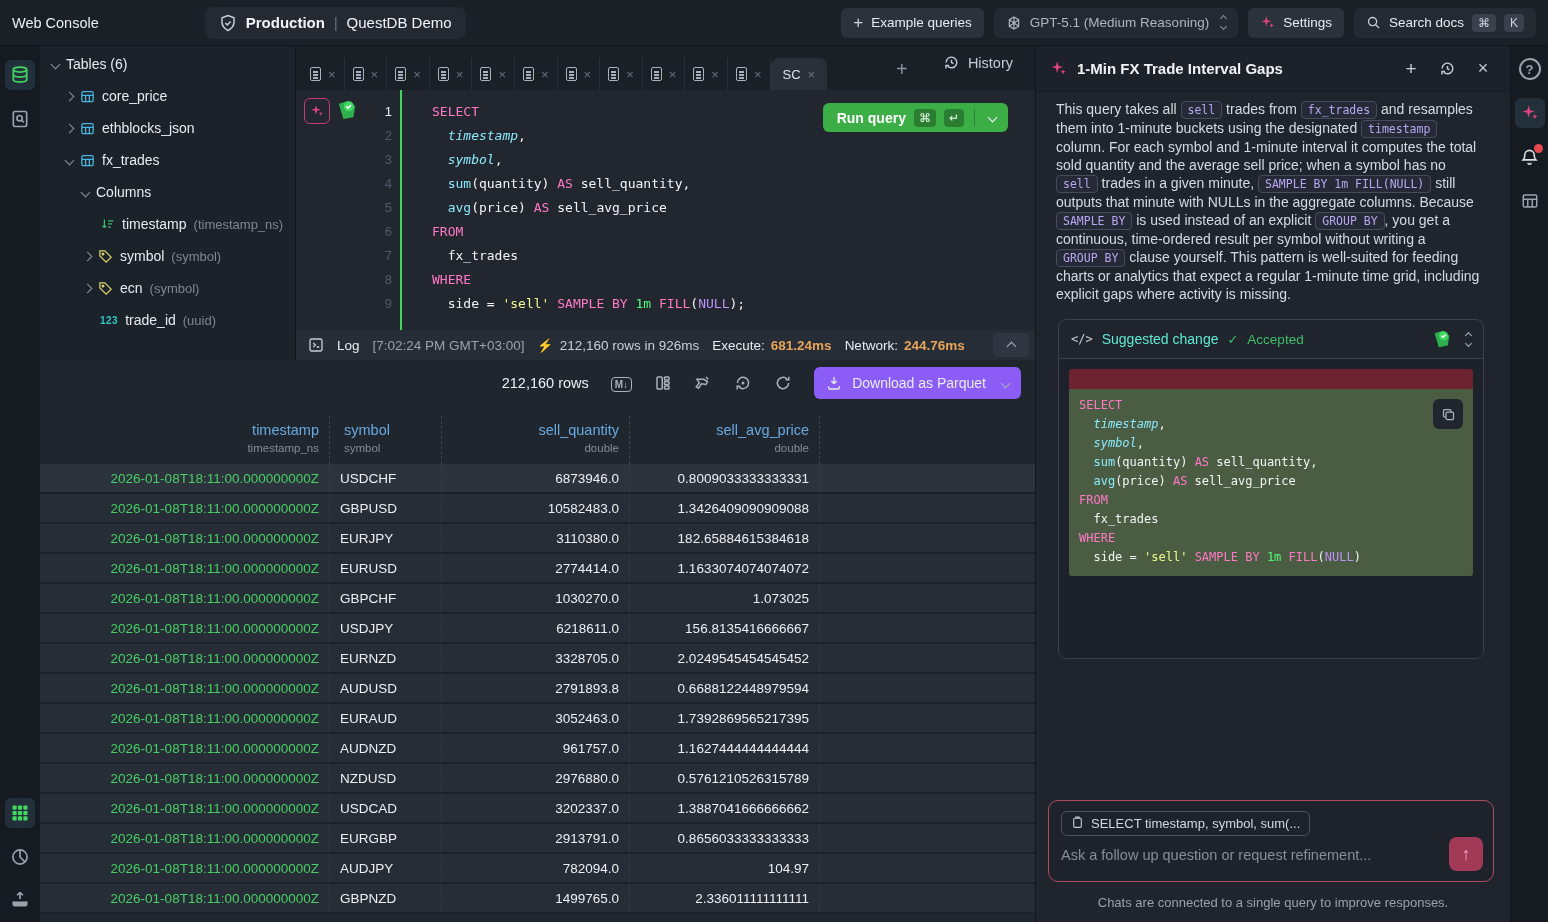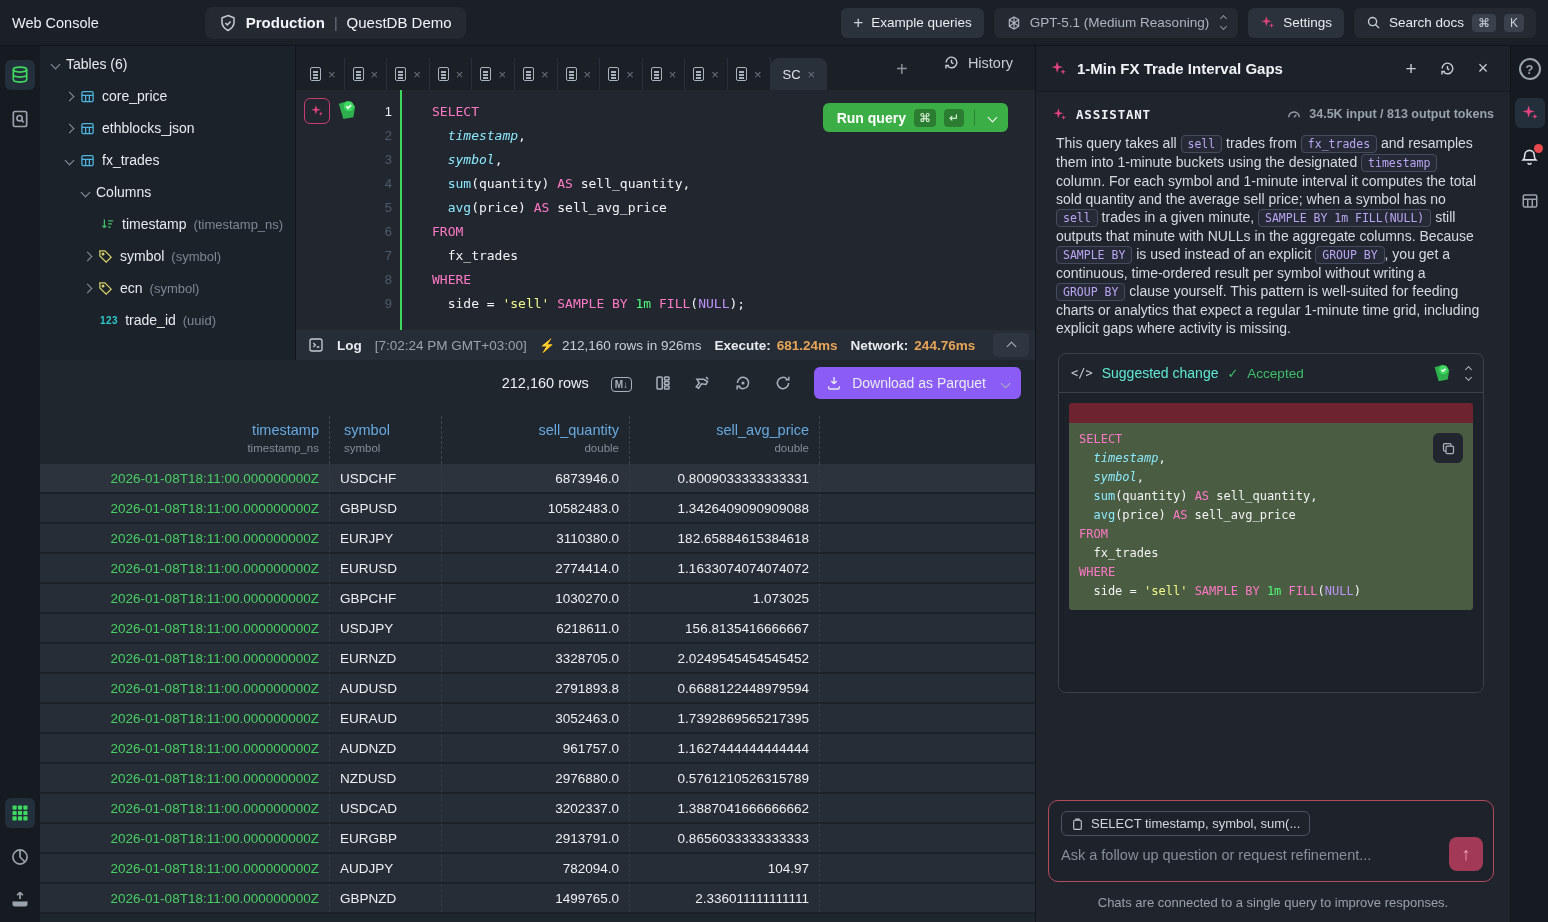--- a/index.html
+++ b/index.html
@@ -77,21 +77,21 @@
   .tk-pl{color:#f3f4f6}.tk-str{color:#f1fa8c}.tk-num{color:#50fa7b}.tk-cst{color:#bd93f9}
   .runbtn{position:absolute;right:27px;top:13px;height:29px;background:#3cae46;border-radius:6px;display:flex;align-items:center;padding:0 8px 0 14px;gap:8px;cursor:pointer}
   .runbtn .rlbl{color:#fff;font-size:14px;font-weight:600}
   .runbtn .kbd{background:rgba(0,0,0,.28);color:#eafbe9;font-size:12px;padding:2px 5px}
   .runbtn .div{width:1px;height:17px;background:rgba(0,0,0,.25);margin:0 2px}
   .runbtn .chev{color:#fff;margin:0 4px}
 
   .logbar{height:30px;background:#272d36;display:flex;align-items:center;padding:0 6px 0 12px;gap:13px;font-size:13.5px}
   .logbar .ts{color:#9aa2ad}
   .logbar .ri{color:#c9cfd7}
-  .logbar .lab{color:#e8ebef;font-weight:700}
+  .logbar .lab{color:#e8ebef;font-weight:400}
   .logbar .val{color:#e8a558;font-weight:600}
   .collapse-btn{margin-left:auto;width:36px;height:24px;background:#2f3641;border-radius:5px;display:flex;align-items:center;justify-content:center;color:#aeb5bf;cursor:pointer}
   .bolt{color:#f3d34a;font-size:13px}
 
   
   .results{position:absolute;left:40px;top:360px;width:995px;bottom:0;background:#20262e;overflow:hidden}
   .res-toolbar{height:46px;display:flex;align-items:center;justify-content:flex-end;gap:22px;padding-right:14px}
   .res-count{font-size:14.5px;color:#eceff3}
   .res-ic{color:#aab1bb;cursor:pointer}
   .md-badge{border:1.5px solid #aab1bb;border-radius:4px;font-size:10px;font-weight:700;padding:1px 3px;color:#aab1bb}
@@ -127,21 +127,21 @@
   .sg-head{height:38px;display:flex;align-items:center;gap:9px;padding:0 12px}
   .sg-title{font-size:14px;color:#5eead4}
   .sg-check{color:#3fbf6a;font-size:13px}
   .sg-status{color:#3fbf6a;font-size:13.5px}
   .sg-right{margin-left:auto;display:flex;align-items:center;gap:10px}
   .sg-body{border-top:1px solid #3a414b;background:#1d222a;padding:10px 10px 0 10px;height:300px;position:relative}
   .diff-del{height:20px;background:#6e2430;border-radius:3px 3px 0 0}
   .diff-add{background:#4a5c41;padding:7px 10px 9px 10px;font-size:12px;line-height:19px;border-radius:0 0 3px 3px}
   .copy-btn{position:absolute;top:40px;right:20px;width:30px;height:30px;background:#21262e;border-radius:6px;display:flex;align-items:center;justify-content:center;cursor:pointer;color:#aab1bb}
   .chat-box{position:absolute;left:12px;right:16px;bottom:40px;border:1px solid #b24a5e;border-radius:10px;background:#1e232b;padding:10px 12px;min-height:82px}
-  .ctx-chip{display:inline-flex;align-items:flex-end;gap:7px;border:1px solid #4a5160;border-radius:6px;padding:4px 9px;font-size:13px;color:#d2d7dd;cursor:pointer}
+  .ctx-chip{display:inline-flex;align-items:flex-start;gap:7px;border:1px solid #4a5160;border-radius:6px;padding:4px 9px;font-size:13px;color:#d2d7dd;cursor:pointer}
   .chat-ph{margin-top:11px;font-size:14.5px;color:#878e99}
   .send-btn{position:absolute;right:10px;bottom:10px;width:34px;height:34px;background:#a23a57;border-radius:8px;display:flex;align-items:center;justify-content:center;color:#f2a0b4;font-size:18px;font-weight:700;cursor:pointer}
   .chat-footer{position:absolute;bottom:12px;left:0;right:0;text-align:center;font-size:13px;color:#99a1ab}
 </style>
 </head>
 <body>
 
 <div class="topbar">
   <div class="app-title">Web Console</div>
   <div class="instance">
@@ -631,36 +631,20 @@
     <span class="icbtn" style="font-size:19px;color:#c6ccd4">+</span>
     <span class="icbtn">
         <svg width="17" height="17" viewBox="0 0 24 24" fill="none" stroke="#c6ccd4" stroke-width="2">
           <path d="M4.5 12a7.5 7.5 0 1 1 2.2 5.3"></path>
           <path d="M4.2 20.5v-4.3h4.3"></path>
           <path d="M12 8.5v4l2.6 1.5"></path>
         </svg>
       </span>
     <span class="icbtn" style="font-size:18px;color:#c6ccd4">×</span>
   </div>
-  <div class="meta-row">
-    <span>
-        <svg width="15" height="15" viewBox="0 0 24 24">
-          <path d="M10 2l2.2 6.3L18.5 10l-6.3 1.7L10 18l-1.7-6.3L2 10l6.3-1.7z" fill="#e0437c"></path>
-          <path d="M18.5 13l1 2.7 2.7 1-2.7 1-1 2.7-1-2.7-2.7-1 2.7-1z" fill="#e0437c"></path>
-        </svg>
-      </span>
-    <span class="role">ASSISTANT</span>
-    <span class="tokens">
-      <svg width="16" height="16" viewBox="0 0 24 24" fill="none" stroke="#99a1ab" stroke-width="2">
-          <path d="M4 17a8 8 0 0 1 16 0"></path>
-          <path d="M12 17l3.5-4"></path>
-        </svg>
-      <span>34.5K input / 813 output tokens</span>
-    </span>
-  </div>
   <div class="msg" id="assistant-msg"><span class="">This query takes all </span><span class="chip">sell</span><span class=""> trades from </span><span class="chip">fx_trades</span><span class=""> and resamples them into 1-minute buckets using the designated </span><span class="chip">timestamp</span><span class=""> column. For each symbol and 1-minute interval it computes the total sold quantity and the average sell price; when a symbol has no </span><span class="chip">sell</span><span class=""> trades in a given minute, </span><span class="chip">SAMPLE BY 1m FILL(NULL)</span><span class=""> still outputs that minute with NULLs in the aggregate columns. Because </span><span class="chip">SAMPLE BY</span><span class=""> is used instead of an explicit </span><span class="chip">GROUP BY</span><span class="">, you get a continuous, time-ordered result per symbol without writing a </span><span class="chip">GROUP BY</span><span class=""> clause yourself. This pattern is well-suited for feeding charts or analytics that expect a regular 1-minute time grid, including explicit gaps where activity is missing.</span></div>
 
   <div class="sugg">
     <div class="sg-head">
       <span class="mono" style="font-size:12px;color:#c6ccd4">&lt;/&gt;</span>
       <span class="sg-title">Suggested change</span>
       <span class="sg-check">✓</span>
       <span class="sg-status">Accepted</span>
       <span class="sg-right">
         <span>

